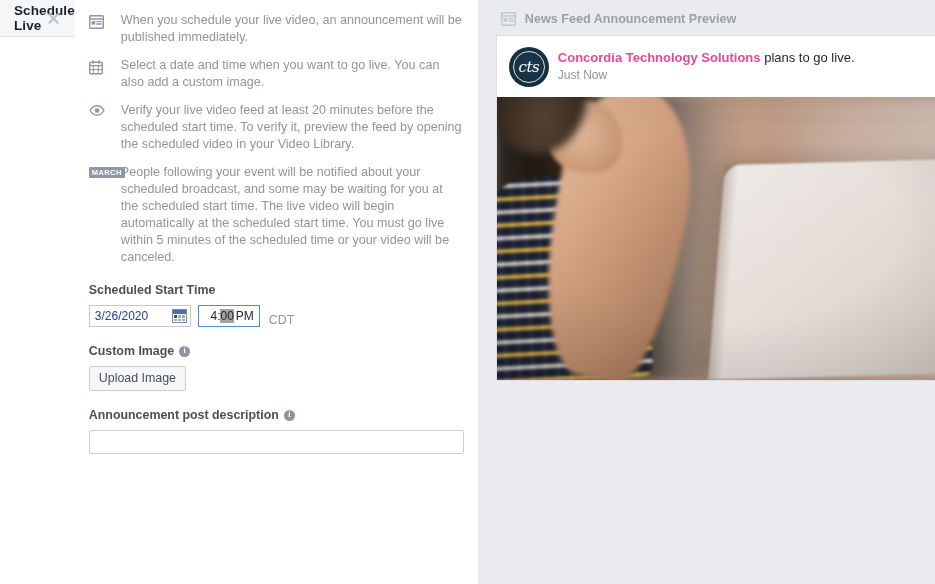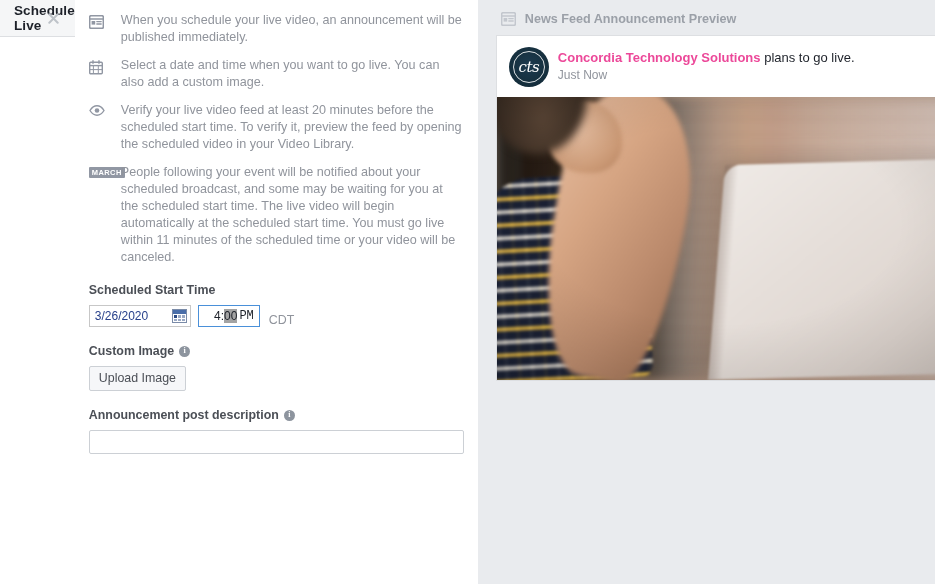--- a/index.html
+++ b/index.html
@@ -217,21 +217,20 @@
     cursor: text;
     min-width: 62px;
     justify-content: flex-end;
   }
   .time-input .t-sel {
     background: #a3a3a3;
     color: #1d2129;
   }
   .time-input .t-ampm {
     margin-left: 2px;
-    font-family: Liberation Mono, monospace;
   }
 
   .tz-label {
     font-size: 12.4px;
     color: #90949c;
     margin-left: 2px;
   }
 
   .btn-upload {
     display: inline-block;
@@ -634,21 +633,21 @@
               <circle cx="8" cy="5.5" r="2.3" fill="#9197a3"></circle>
             </svg>
           </div>
           <div class="info-text">Verify your live video feed at least 20 minutes before the scheduled start time. To verify it, preview the feed by opening the scheduled video in your Video Library.</div>
         </div>
 
         <div class="info-item">
           <div class="info-icon">
             <span class="live-badge">MARCH</span>
           </div>
-          <div class="info-text">People following your event will be notified about your scheduled broadcast, and some may be waiting for you at the scheduled start time. The live video will begin automatically at the scheduled start time. You must go live within 11 minutes of the scheduled time or your video will be canceled.</div>
+          <div class="info-text">People following your event will be notified about your scheduled broadcast, and some may be waiting for you at the scheduled start time. The live video will begin automatically at the scheduled start time. You must go live within 5 minutes of the scheduled time or your video will be canceled.</div>
         </div>
 
       </div>
 
       <div class="form-section">
         <div class="field-label">
           <span>Scheduled Start Time</span>
         </div>
         <div class="datetime-row">
 

